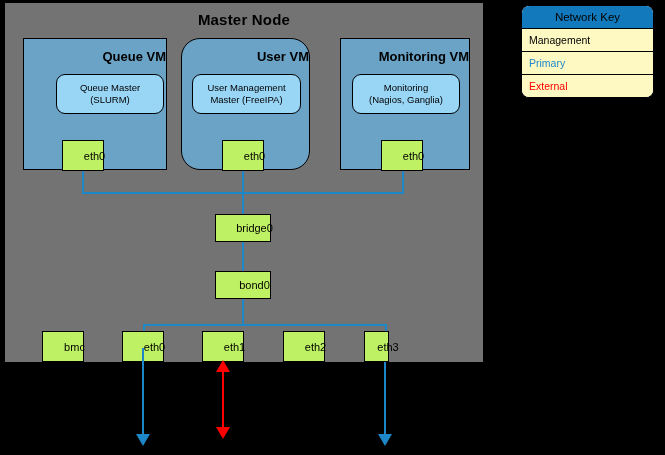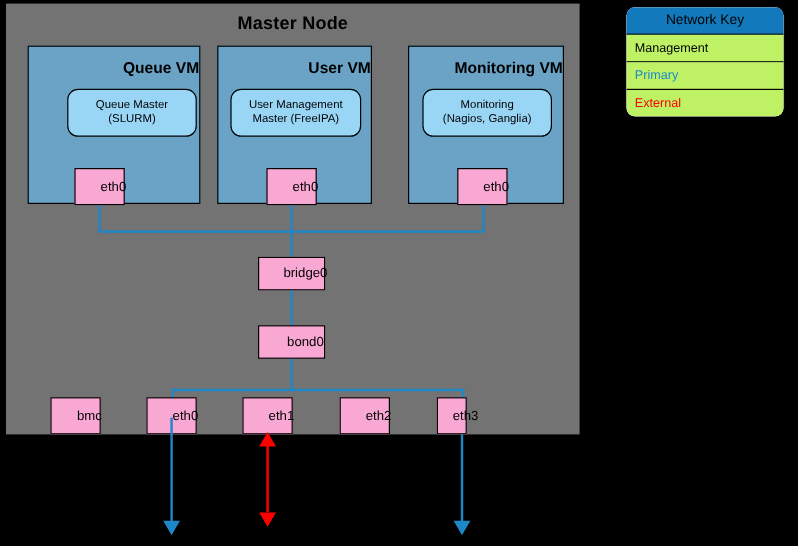--- a/index.html
+++ b/index.html
@@ -72,21 +72,21 @@
     text-align: center;
     font-size: 9.5px;
     line-height: 12px;
     color: #000000;
     padding: 0 3px;
   }
 
   
   .node-box {
     position: absolute;
-    background: #f9a8d4;
+    background: #bef264;
     border: 1px solid #000000;
     box-sizing: border-box;
     display: flex;
     align-items: center;
     justify-content: center;
     font-size: 11px;
     color: #000000;
     padding-left: 23px;
   }
 
@@ -139,21 +139,21 @@
     font-size: 11.5px;
     text-align: center;
     padding: 5px 0 5px 0;
     border-bottom: 1px solid #000000;
   }
   .legend-row {
     font-size: 10.5px;
     padding: 5px 0 5px 7px;
     border-bottom: 1px solid #000000;
     color: #000000;
-    background: #bef264;
+    background: #fef9c3;
   }
   .legend-row:last-child { border-bottom: none; }
 </style>
 </head>
 <body>
 
 <div id="canvas">
 
   <div class="master-panel">
     <div class="master-title">Master Node</div>
@@ -163,21 +163,21 @@
     <div class="vm-title">Queue VM</div>
     <div class="service-box" style="left:32px; top:35px; width:108px; height:40px; flex-direction:column;">
       <span>Queue Master</span>
       <span>(SLURM)</span>
     </div>
   </div>
   <div class="node-box" style="left:62px; top:140px; width:42px; height:31px;">
     <span>eth0</span>
   </div>
 
-  <div class="vm-box" style="left:181px; top:38px; width:129px; height:132px;">
+  <div class="vm-box" style="left:181px; top:38px; width:129px; height:132px;border-radius:19px;">
     <div class="vm-title">User VM</div>
     <div class="service-box" style="left:10px; top:35px; width:109px; height:40px; flex-direction:column;">
       <span>User Management</span>
       <span>Master (FreeIPA)</span>
     </div>
   </div>
   <div class="node-box" style="left:222px; top:140px; width:42px; height:31px;">
     <span>eth0</span>
   </div>
 

